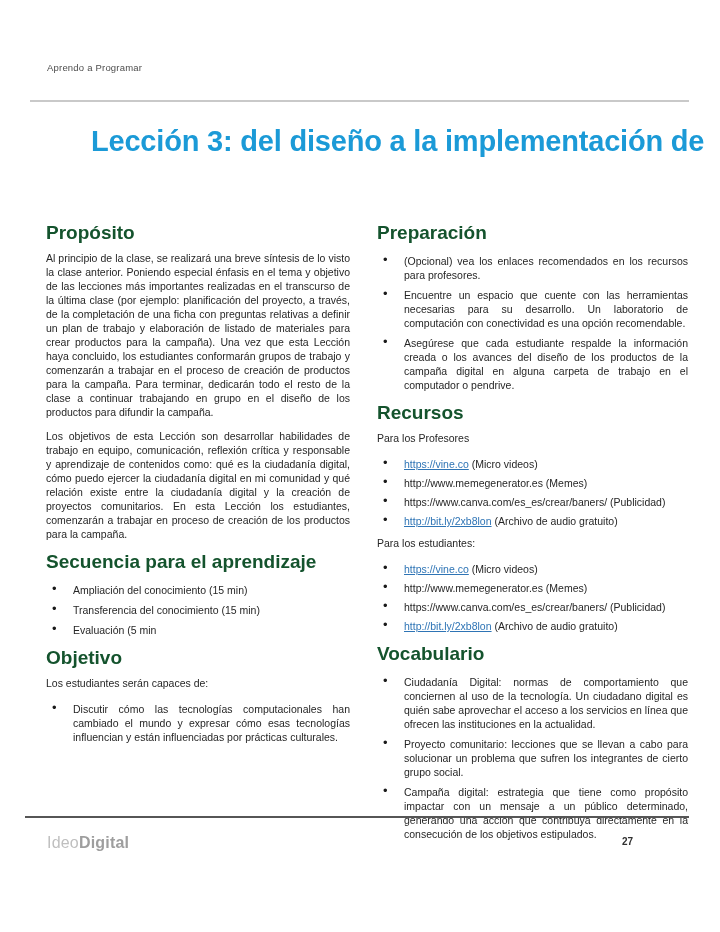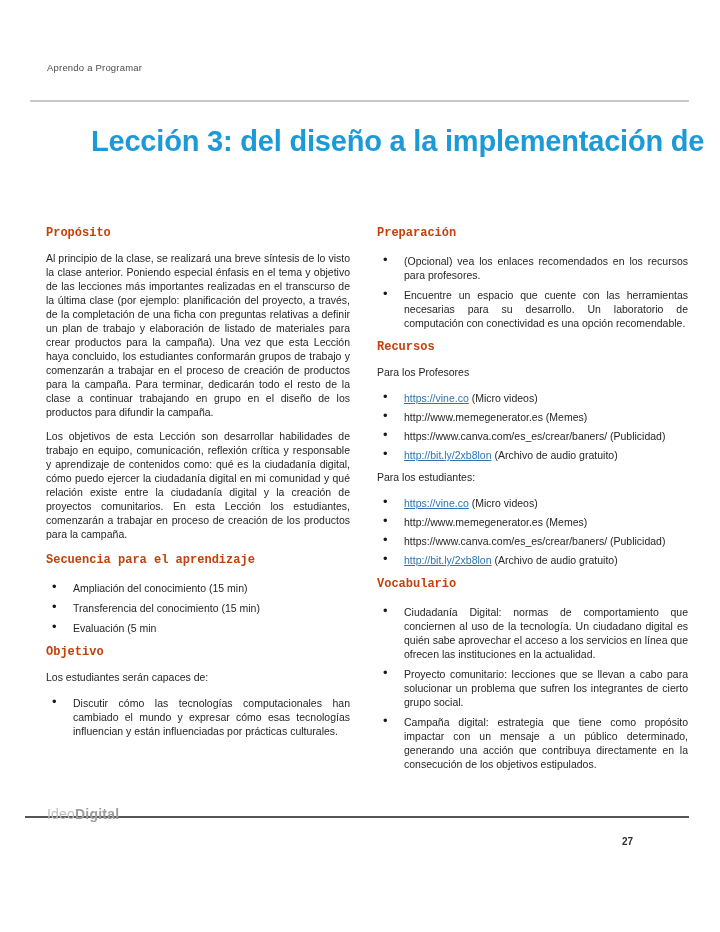--- a/index.html
+++ b/index.html
@@ -24,24 +24,24 @@
     font-size: 29px; font-weight: 700; color: #1b9ad7;
     line-height: 48px; letter-spacing: -0.2px; margin-left: 45px;
   }
   .columns {
     position: absolute; left: 46px; top: 224px; width: 642px;
     display: flex; gap: 27px;
   }
   .col-left  { width: 304px; }
   .col-right { width: 311px; }
   h2 {
-    font-size: 12px; font-weight: 700; color: #c2410c;
-    margin: 0 0 9px 0; line-height: 18px; font-family: Liberation Mono, monospace;
+    font-size: 19px; font-weight: 700; color: #14532d;
+    margin: 0 0 9px 0; line-height: 18px;
   }
-  .h2-gap { margin-top: 4px; }
+  .h2-gap { margin-top: 12px; }
   p {
     font-size: 10.5px; line-height: 14px;
     text-align: justify; margin: 0 0 10px 0;
   }
   .intro-label { text-align: left; margin: 0 0 7px 0; }
   ul { list-style: none; margin: 12px 0 8px 0; padding: 0; }
   li {
     position: relative; padding-left: 27px;
     font-size: 10.5px; line-height: 14px;
     margin-bottom: 6px; text-align: justify;
@@ -51,22 +51,22 @@
     font-size: 13px; color: #1a1a1a;
   }
   .resources li { text-align: left; margin-bottom: 5px; }
   a.res-link { color: #2e74b5; text-decoration: underline; cursor: pointer; }
   .vocab .term { font-weight: 400; }
   .footer-rule {
     position: absolute; left: 25px; top: 816px; width: 664px;
     border-top: 2px solid #565656;
   }
   .footer-logo {
-    position: absolute; left: 47px; top: 806px;
-    font-size: 14px; letter-spacing: .2px;
+    position: absolute; left: 47px; top: 834px;
+    font-size: 16px; letter-spacing: .2px;
   }
   .footer-logo .ideo    { color: #bfbfbf; }
   .footer-logo .digital { color: #9e9e9e; font-weight: 700; }
   .page-number {
     position: absolute; left: 622px; top: 836px;
     font-size: 10px; font-weight: 700; color: #303030;
   }
 </style>
 </head>
 <body>
@@ -107,20 +107,21 @@
 
   </div>
 
   <div class="col-right">
 
     <section>
       <h2>Preparación</h2>
       <ul>
         <li>(Opcional) vea los enlaces recomendados en los recursos para profesores.</li>
         <li>Encuentre un espacio que cuente con las herramientas necesarias para su desarrollo. Un laboratorio de computación con conectividad es una opción recomendable.</li>
+        <li>Asegúrese que cada estudiante respalde la información creada o los avances del diseño de los productos de la campaña digital en alguna carpeta de trabajo en el computador o pendrive.</li>
       </ul>
     </section>
 
     <section>
       <h2 class="h2-gap">Recursos</h2>
 
       <p class="intro-label">Para los Profesores</p>
       <ul class="resources">
         <li>
           <a class="res-link">https://vine.co</a><span> (Micro videos)</span>

